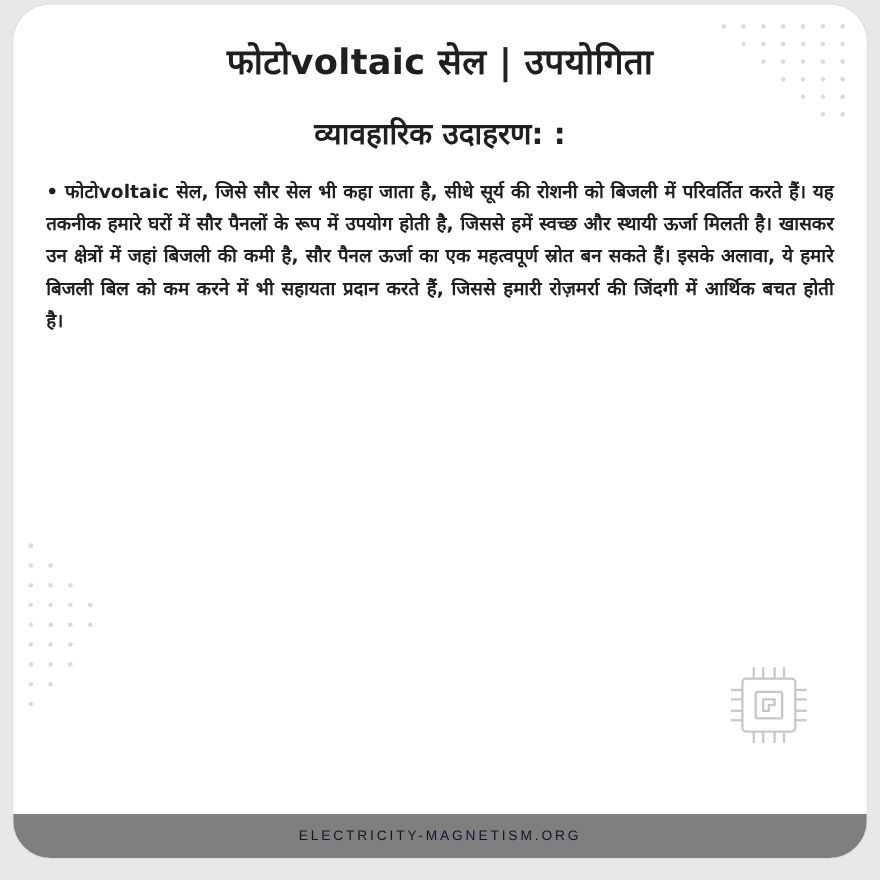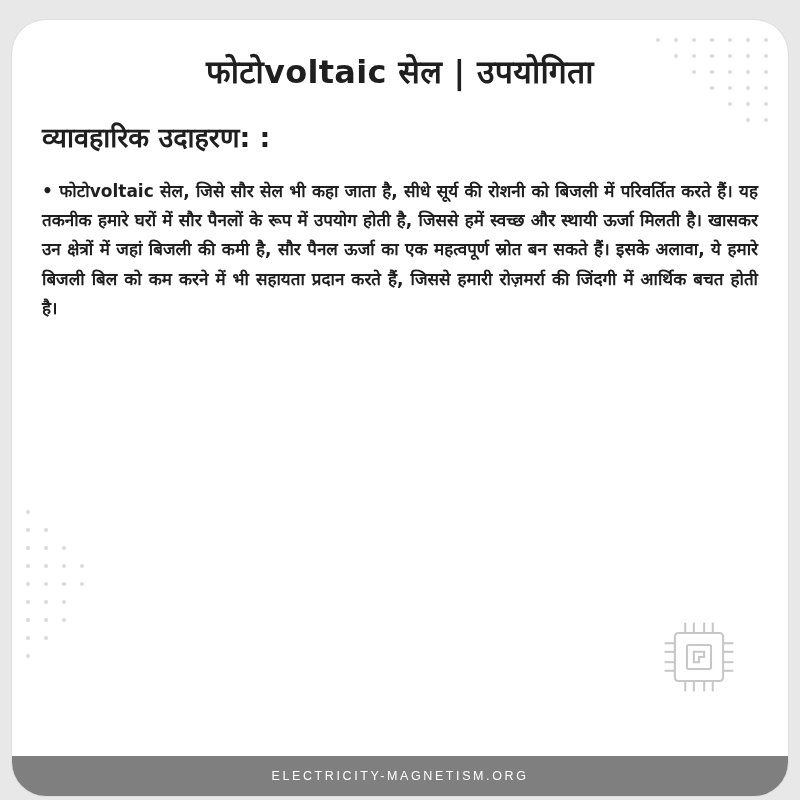--- a/index.html
+++ b/index.html
@@ -10,21 +10,21 @@
     width: 800px;
     height: 800px;
     background: #e8e8e8;
     font-family: "DejaVu Sans", sans-serif;
     overflow: hidden;
   }
 
   .card {
     position: absolute;
     left: 12px;
-    top: 20px;
+    top: 4px;
     width: 776px;
     height: 776px;
     background: #ffffff;
     border-radius: 34px;
     overflow: hidden;
     box-shadow: 0 0 0 1px #dedede;
   }
 
   
   .dots {
@@ -66,21 +66,21 @@
 
   .para {
     font-size: 22.5px;
     line-height: 1.62;
     margin: 0 0 14px 0;
     text-align: left;
     font-weight: 500;
   }
 
   .subtitle {
-    text-align: left;
+    text-align: center;
     font-size: 27px;
     font-weight: bold;
     margin: 26px 0 22px 0;
   }
 
   .body-text {
     font-size: 17px;
     line-height: 1.72;
     text-align: justify;
     font-weight: 700;
@@ -96,21 +96,21 @@
     opacity: 0.55;
   }
 
   .footer {
     position: absolute;
     left: 0;
     right: 0;
     bottom: 0;
     height: 40px;
     background: #7f7f7f;
-    color: #ffffff;
+    color: #0f172a;
     display: flex;
     align-items: center;
     justify-content: center;
     font-size: 12.5px;
     letter-spacing: 2.6px;
     font-family: "Liberation Sans", sans-serif;
   }
 </style>
 </head>
 <body>

